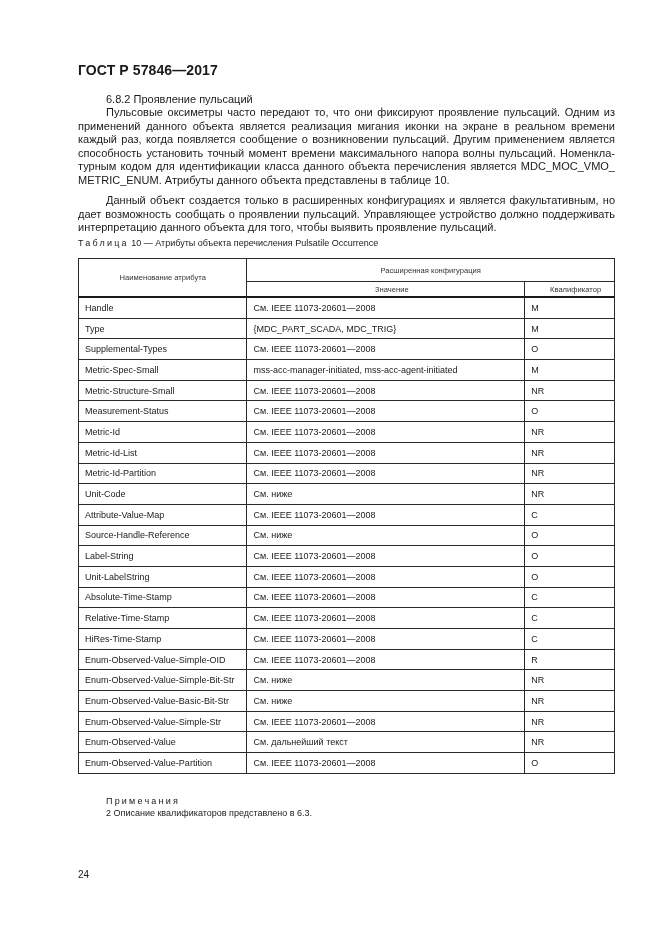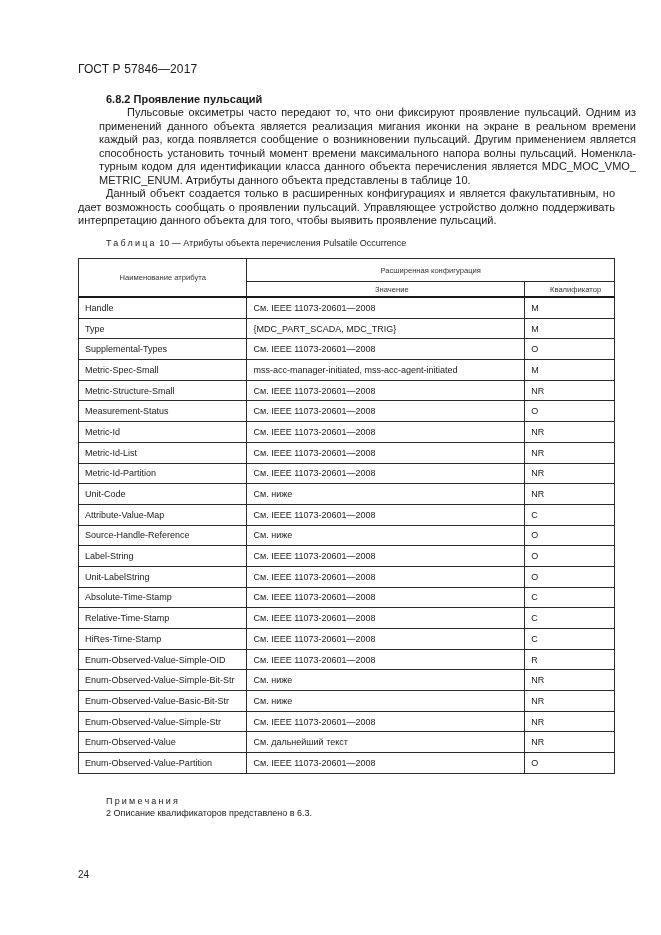--- a/index.html
+++ b/index.html
@@ -2,38 +2,38 @@
 <html><head>
 <meta charset="utf-8">
 <style>
   html, body { margin: 0; padding: 0; background: #ffffff; }
   body {
     width: 661px; height: 935px; position: relative; overflow: hidden;
     font-family: "Liberation Sans", sans-serif; color: #1a1a1a;
   }
   .header-code {
     position: absolute; left: 78px; top: 62px;
-    font-size: 12px; font-weight: normal; letter-spacing: 0.1px;
+    font-size: 14px; font-weight: bold; letter-spacing: 0.1px;
   }
   .section-title {
     position: absolute; left: 106px; top: 93px;
-    font-size: 11px; font-weight: bold;
+    font-size: 11px; font-weight: normal;
   }
   .body-text {
     position: absolute; left: 78px; width: 537px;
     font-size: 11px; line-height: 13.6px; text-align: justify;
   }
   .body-text p { margin: 0; text-indent: 28px; }
-  .para1 { top: 106px; margin-left: 21px; }
-  .para2 { top: 187px; }
+  .para1 { top: 106px; }
+  .para2 { top: 194px; }
   .table-caption {
     position: absolute; left: 78px; top: 238px;
     font-size: 9px;
   }
-  .table-caption .spaced { letter-spacing: 2.2px; margin-left: 28px; }
+  .table-caption .spaced { letter-spacing: 2.2px; }
   table.attrs {
     position: absolute; left: 78px; top: 258px;
     width: 537px; border-collapse: collapse;
     font-size: 9px;
   }
   table.attrs td, table.attrs th {
     border: 1px solid #2a2a2a; padding: 0 6px;
     text-align: left; font-weight: normal; vertical-align: middle;
   }
   table.attrs th { text-align: center; font-size: 7.6px; color: #333; }

